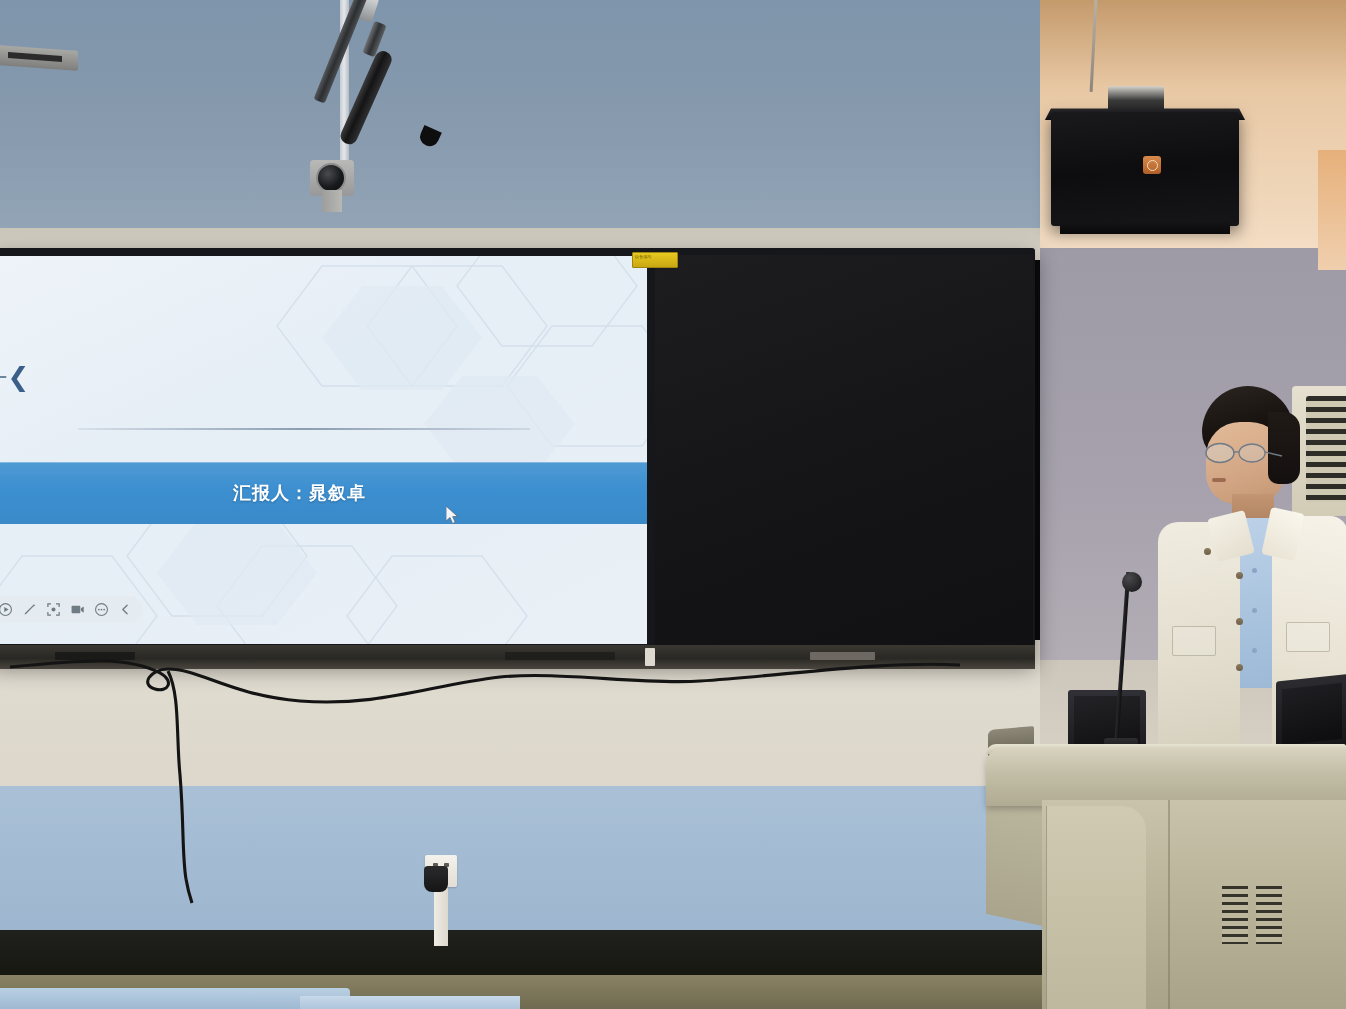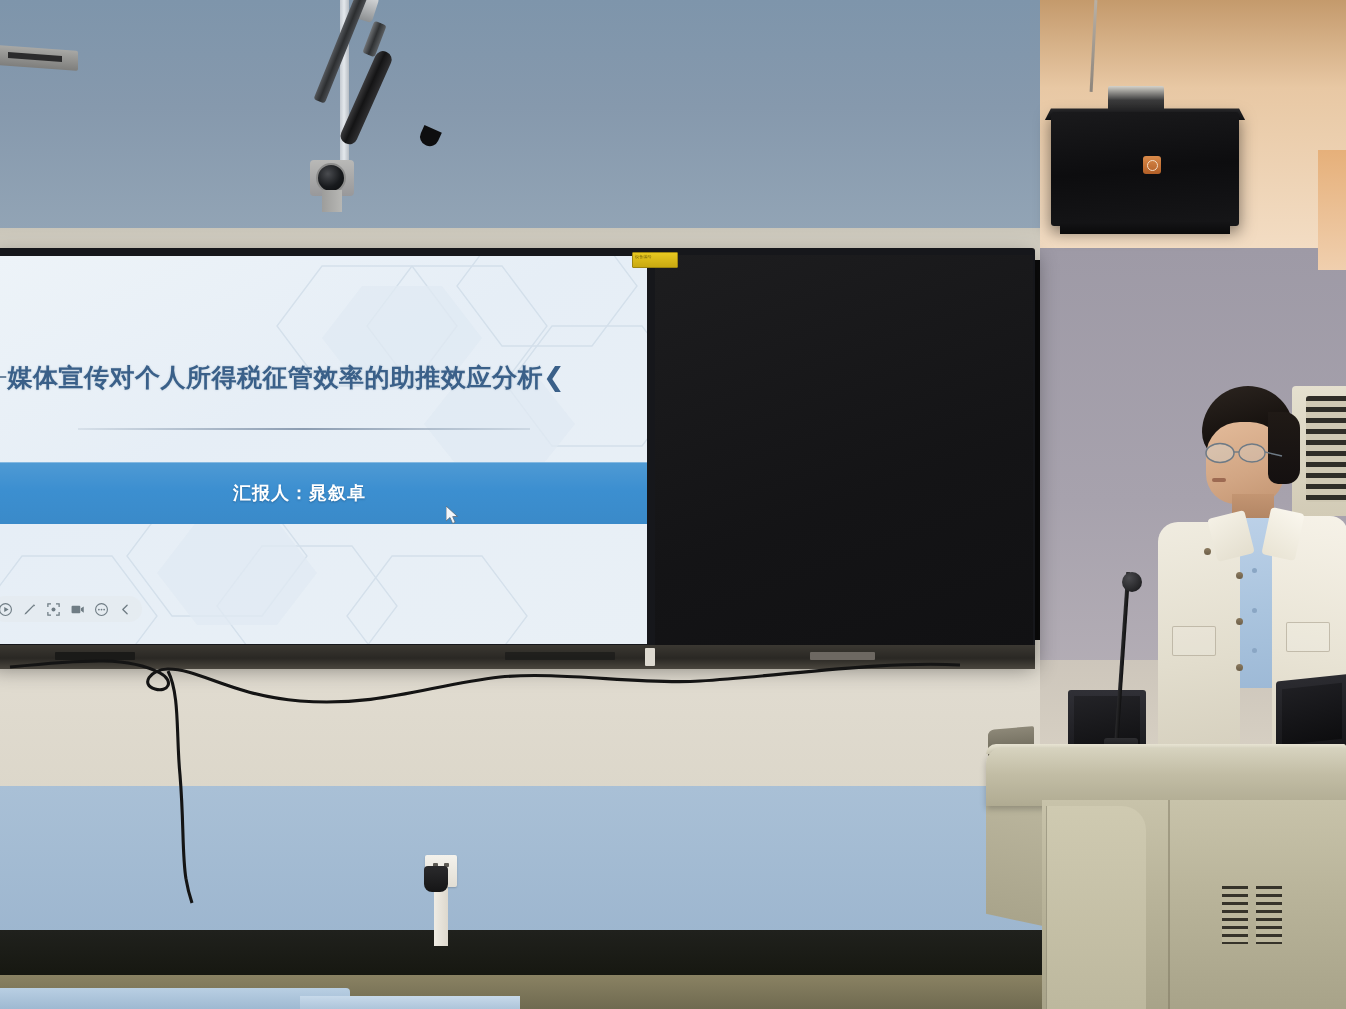--- a/index.html
+++ b/index.html
@@ -292,21 +292,20 @@
       </g>
       <g fill="#dbe6f0" opacity="0.75">
         <polygon points="370,30 450,30 490,82 450,134 370,134 330,82"></polygon>
         <polygon points="470,120 545,120 583,168 545,216 470,216 432,168"></polygon>
         <polygon points="205,265 285,265 325,317 285,369 205,369 165,317"></polygon>
       </g>
     </svg>
 
     <div id="slide-title-row">
       <span id="slide-title-bracket-left">⌐</span>
-      <span id="slide-title">媒体宣传对个人所得税征管效率的助推效应分析</span>
       <span id="slide-title-bracket-right">❮</span>
     </div>
 
     <div id="slide-rule"></div>
 
     <div id="slide-presenter-band">
       <span id="slide-presenter-text">汇报人：晁叙卓</span>
     </div>
 
     <div id="slide-toolbar">

